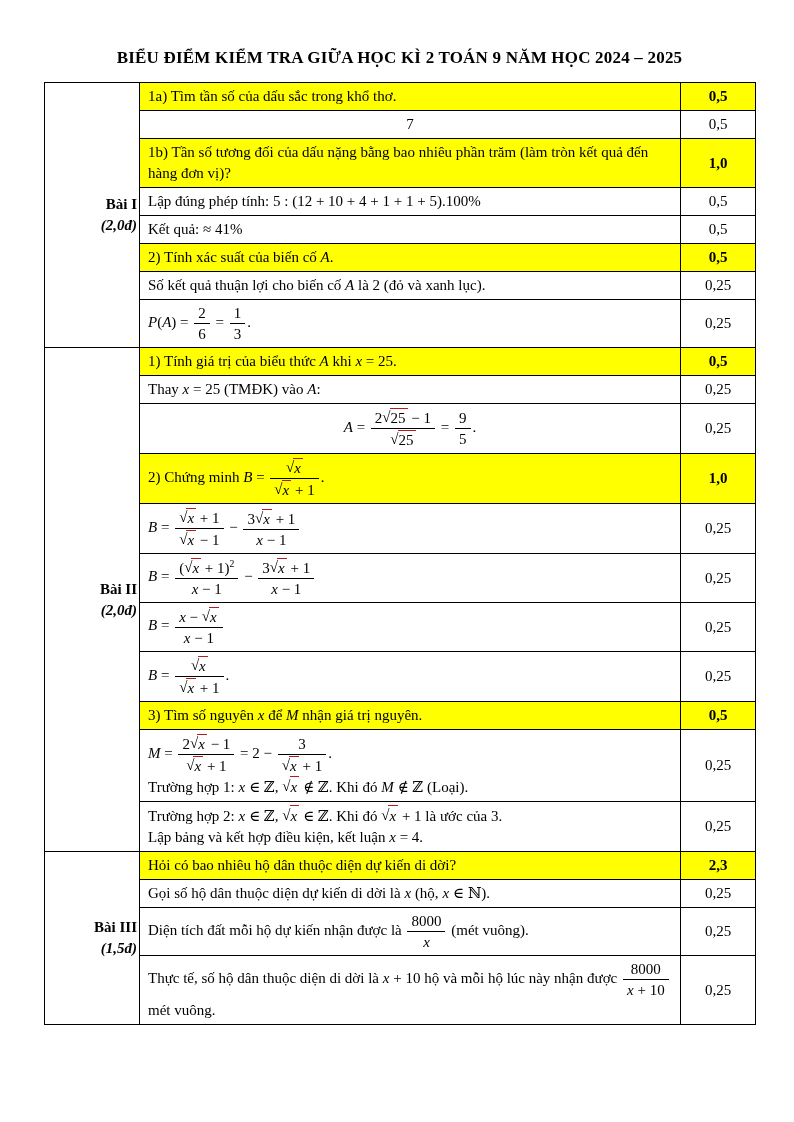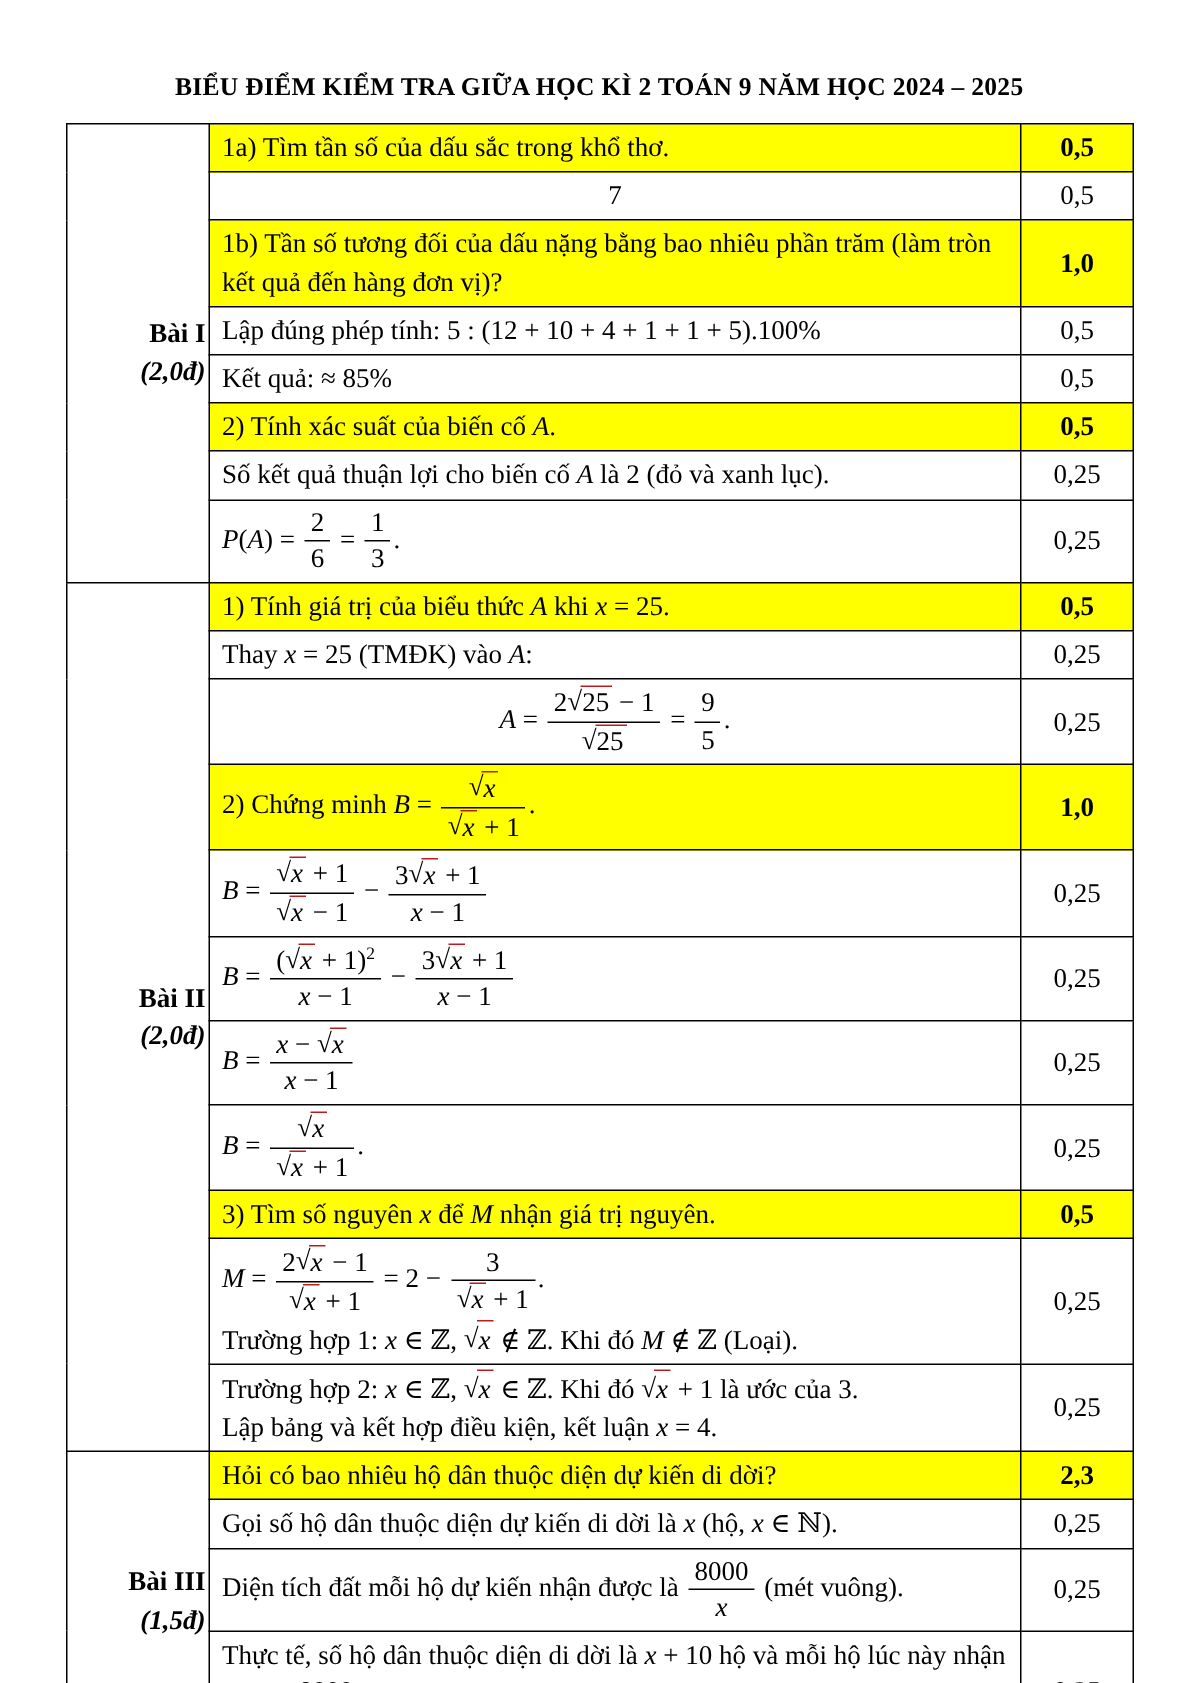--- a/index.html
+++ b/index.html
@@ -3,21 +3,21 @@
 <meta charset="utf-8">
 <style>
   html,body{margin:0;padding:0;background:#ffffff;}
   body{width:794px;font-family:"Liberation Serif","DejaVu Serif",serif;color:#000;}
   .page{width:794px;height:1122px;box-sizing:border-box;padding:34px 39px 0 44px;background:#fff;}
   .title{font-size:17px;font-weight:bold;text-align:center;margin:14px 0 14px 0;letter-spacing:.2px;}
   table.rubric{border-collapse:collapse;table-layout:fixed;width:711px;}
   col.c1{width:95px;}
   col.c2{width:541px;}
   col.c3{width:75px;}
-  td{border:1px solid #000;padding:3px 8px;font-size:18px;line-height:1.4;vertical-align:middle;box-sizing:border-box;}
+  td{border:1px solid #000;padding:3px 8px;font-size:15px;line-height:1.4;vertical-align:middle;box-sizing:border-box;}
   td.label-cell{text-align:right;font-weight:bold;vertical-align:middle;padding:2px 2px;margin-left:24px;}
   .sec-score{font-style:italic;font-weight:bold;}
   td.content-cell.center{text-align:center;}
   td.points-cell{text-align:center;}
   td.hl{background:var(--hl,#ffff00);}
   td.points-cell.hl{font-weight:bold;}
   .mi{font-style:italic;font-family:"Liberation Serif","DejaVu Serif",serif;}
   .frac{display:inline-block;vertical-align:middle;text-align:center;margin:1px 2px;line-height:1.2;}
   .frac .num{display:block;border-bottom:1px solid #000;padding:0 4px 1px 4px;}
   .frac .den{display:block;padding:1px 4px 0 4px;}
@@ -61,21 +61,21 @@
           <td class="points-cell hl">1,0</td>
         </tr>
         <tr>
           <td class="content-cell">
             <div class="line">Lập đúng phép tính: 5 : (12 + 10 + 4 + 1 + 1 + 5).100%</div>
           </td>
           <td class="points-cell">0,5</td>
         </tr>
         <tr>
           <td class="content-cell">
-            <div class="line">Kết quả: ≈ 85%</div>
+            <div class="line">Kết quả: ≈ 41%</div>
           </td>
           <td class="points-cell">0,5</td>
         </tr>
         <tr>
           <td class="content-cell hl">
             <div class="line">2) Tính xác suất của biến cố <span class="mi">A</span>.</div>
           </td>
           <td class="points-cell hl">0,5</td>
         </tr>
         <tr>

